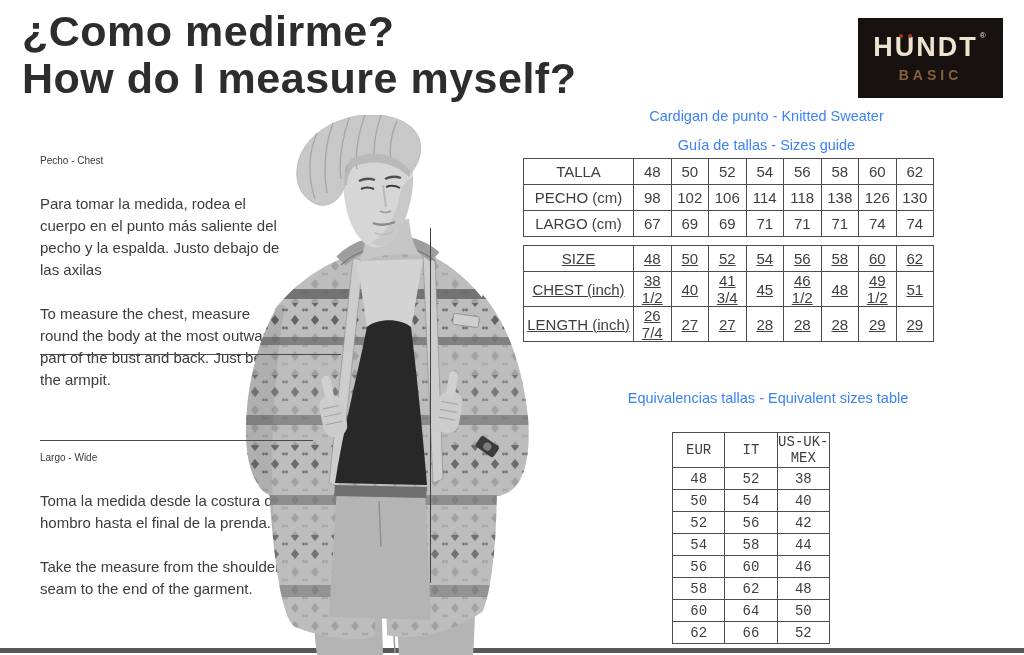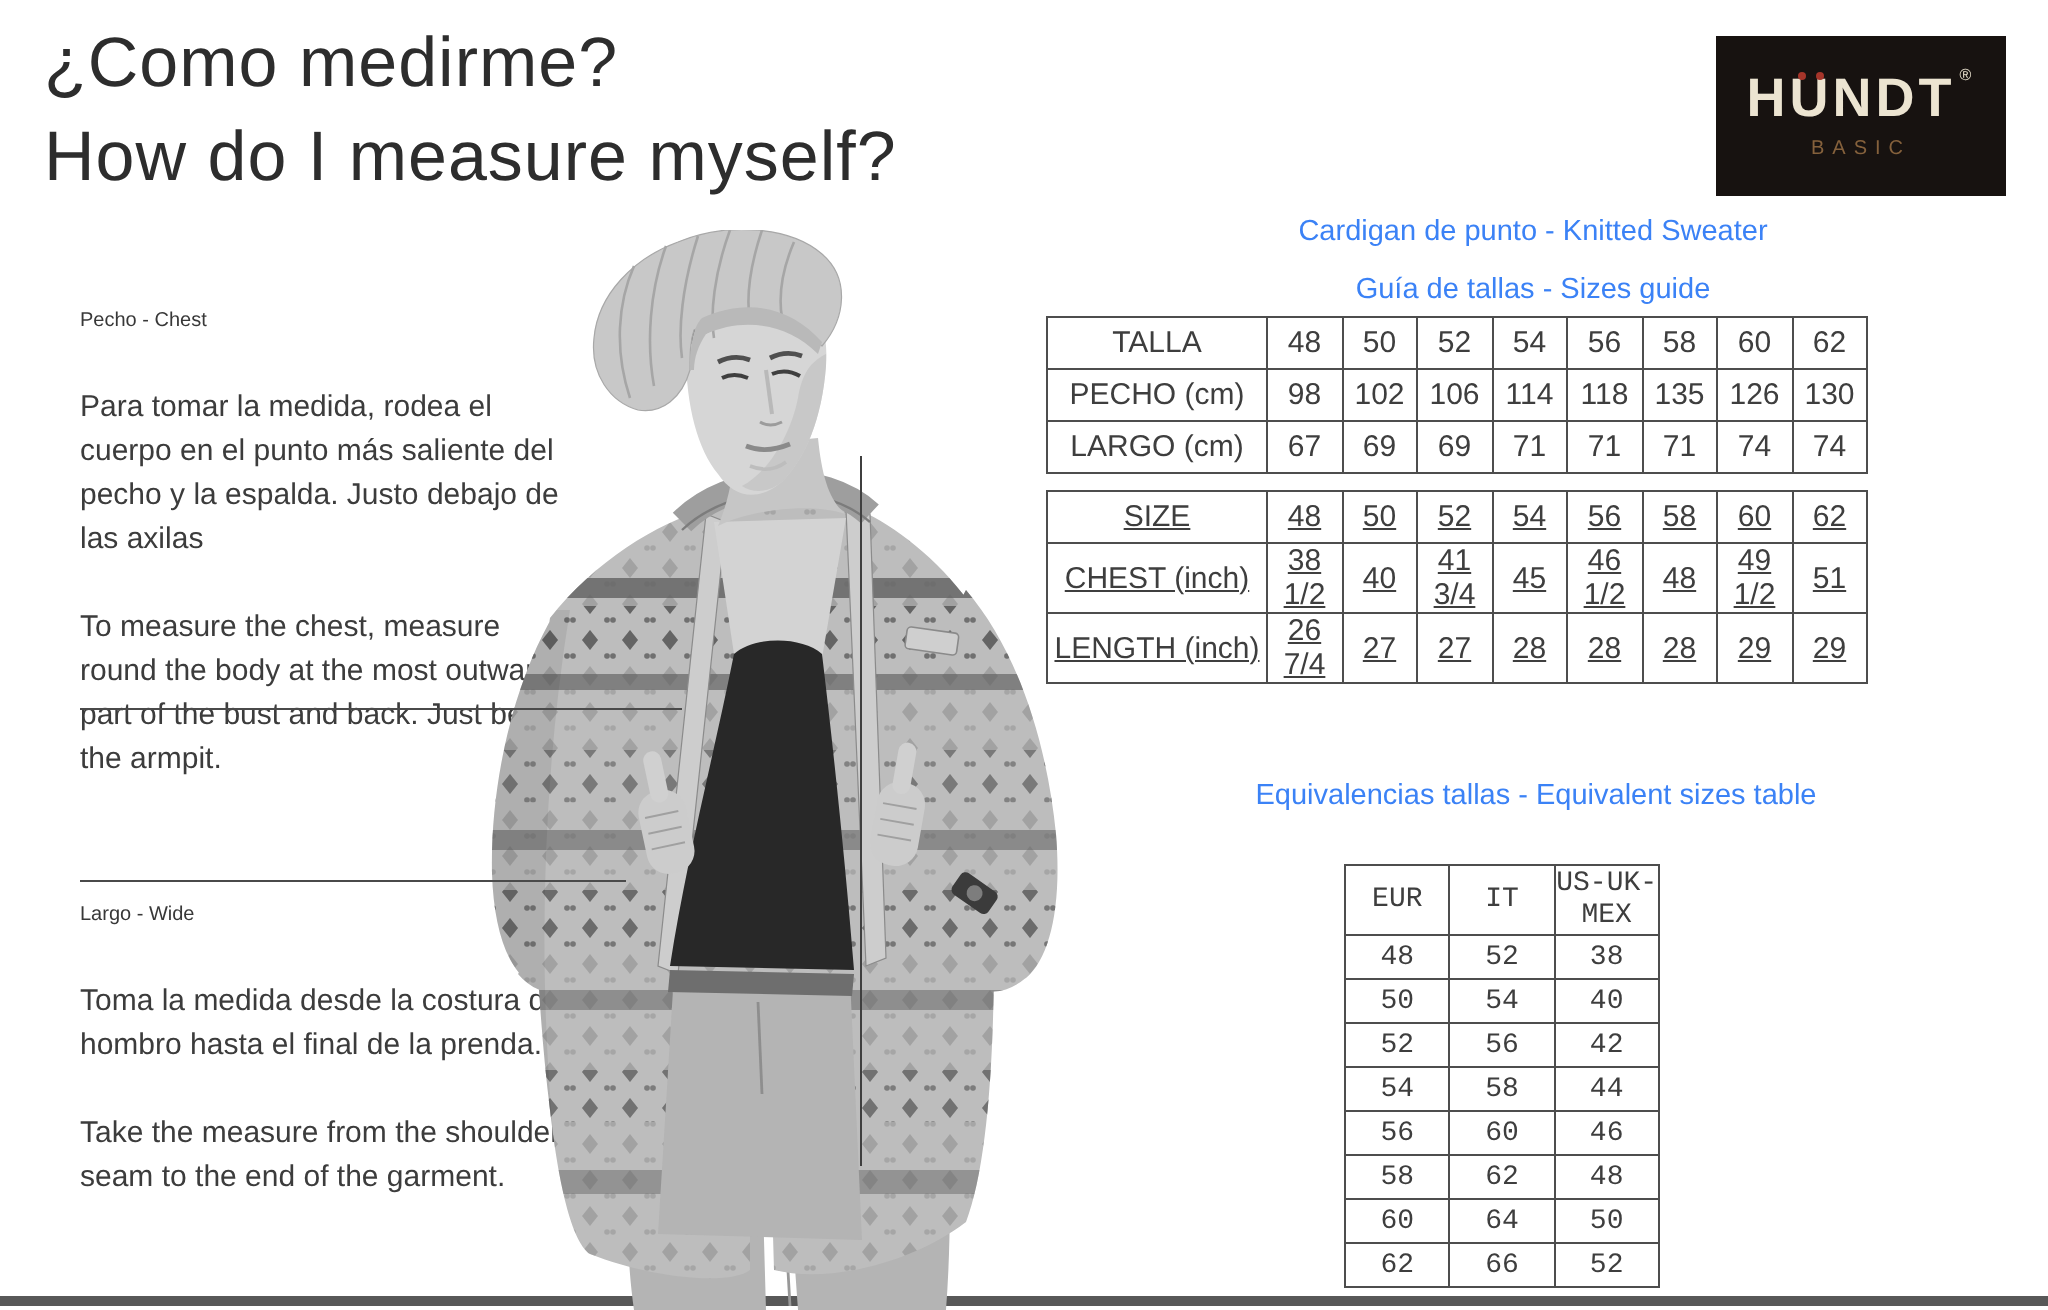--- a/index.html
+++ b/index.html
@@ -6,41 +6,41 @@
   body{
     width:1024px;height:655px;position:relative;overflow:hidden;
     background:#ffffff;color:#3f3f3f;
     font-family:"Liberation Sans", sans-serif;
   }
   .abs{position:absolute;}
 
   
   .page-title{
     left:22px;top:8px;
-    font-size:35px;font-weight:400;letter-spacing:.5px;
+    font-size:43px;font-weight:700;letter-spacing:.5px;
     color:#2d2d2d;line-height:47px;white-space:nowrap;
   }
 
   
   .brand{
     left:858px;top:18px;width:145px;height:80px;
     background:#171210;display:flex;flex-direction:column;
     align-items:center;justify-content:center;
   }
   .brand-name{
     color:#ece4d1;font-size:27px;font-weight:700;letter-spacing:2px;line-height:1;
     display:flex;align-items:flex-start;
   }
   .brand-u{position:relative;}
   .brand-u::after{
     content:"";position:absolute;left:4px;top:0px;width:4px;height:4px;border-radius:50%;
     background:#a6352a;box-shadow:9px 0 0 #a6352a;
   }
   .brand-reg{font-size:8px;font-weight:400;margin-left:2px;margin-top:-2px;}
-  .brand-sub{color:#85613c;font-size:10px;font-weight:400;letter-spacing:4px;margin-top:6px;}
+  .brand-sub{color:#85613c;font-size:14px;font-weight:700;letter-spacing:4px;margin-top:6px;}
 
   
   .measure-block{left:40px;width:248px;font-size:15px;line-height:22px;font-weight:300;color:#3c3c3c;}
   .measure-heading{font-size:10px;font-weight:400;margin:0 0 21px 0;color:#383838;}
   .measure-par{margin:0 0 22px 0;}
   #chest-block{top:150px;}
   #length-block{top:447px;}
 
   .rule{background:#4a4a4a;height:1px;}
   #chest-rule{left:40px;top:354px;width:301px;z-index:6;}
@@ -207,21 +207,21 @@
     <td>60</td>
     <td>62</td>
   </tr>
   <tr>
     <td>PECHO (cm)</td>
     <td>98</td>
     <td>102</td>
     <td>106</td>
     <td>114</td>
     <td>118</td>
-    <td>135</td>
+    <td>138</td>
     <td>126</td>
     <td>130</td>
   </tr>
   <tr>
     <td>LARGO (cm)</td>
     <td>67</td>
     <td>69</td>
     <td>69</td>
     <td>71</td>
     <td>71</td>

